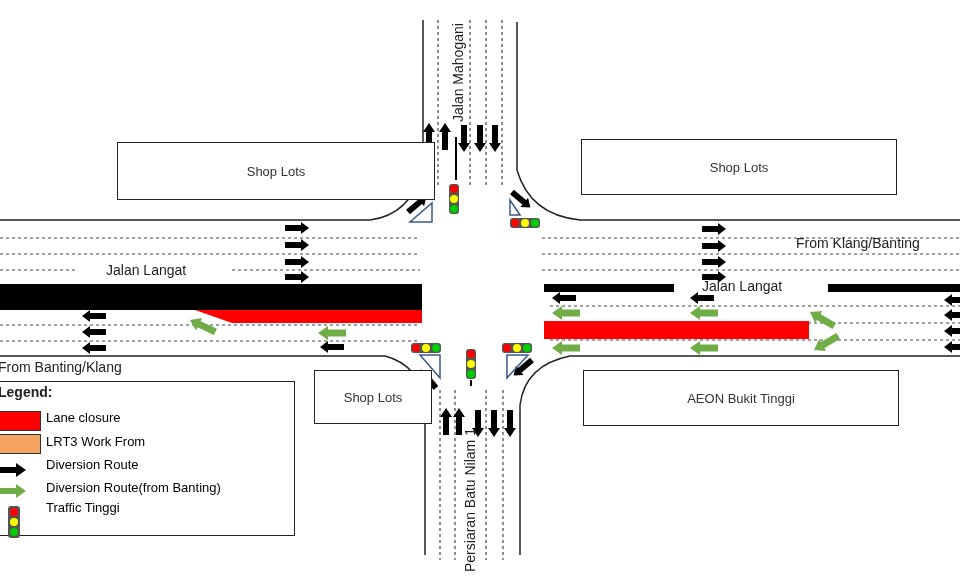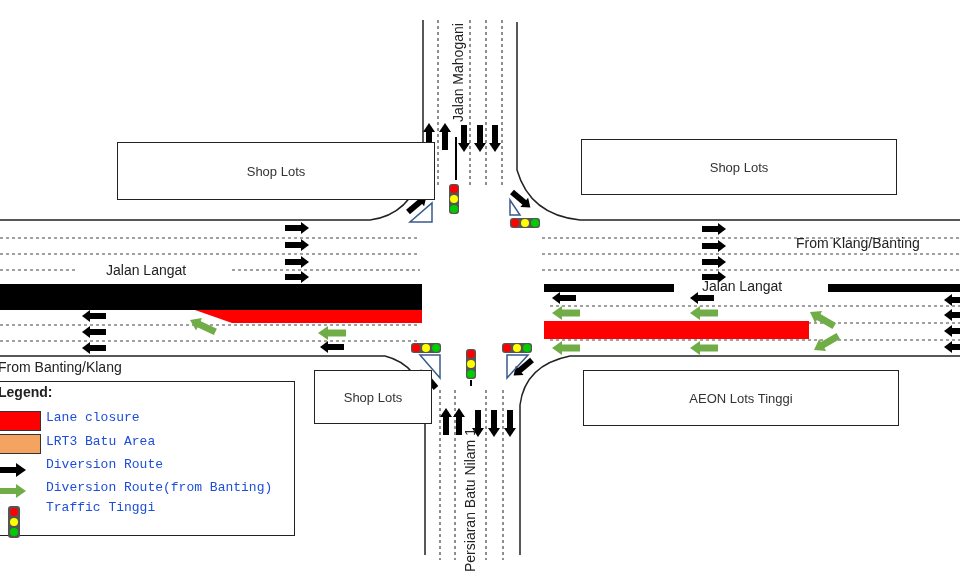--- a/index.html
+++ b/index.html
@@ -5,21 +5,21 @@
   html, body { margin: 0; padding: 0; background: #ffffff; }
   #stage { position: relative; width: 960px; height: 576px; overflow: hidden; background: #ffffff;
            font-family: "Liberation Sans", "DejaVu Sans", sans-serif; }
   svg#map { position: absolute; left: 0; top: 0; }
   .lbl { position: absolute; color: #222; white-space: nowrap; }
   .box { position: absolute; border: 1.5px solid #222; background: #fff; display: flex; align-items: center;
          justify-content: center; font-size: 13px; color: #333; box-sizing: border-box; margin-left: 36px; }
   .legend { position: absolute; left: -2px; top: 381px; width: 297px; height: 155px; border: 1.5px solid #222;
             border-left: none; box-sizing: border-box; background: #fff; }
   .legend-title { position: absolute; left: 0; top: 2px; font-weight: bold; font-size: 14px; color: #222; }
-  .legend-item { position: absolute; left: 0; font-size: 13px; color: #1d4ed8; font-family: Liberation Mono, monospace; }
+  .legend-item { position: absolute; left: 0; font-size: 13px; color: #000000; }
   .swatch { position: absolute; left: 0; }
   .vtext { position: absolute; transform-origin: left top; transform: rotate(-90deg); font-size: 14px; color: #222; white-space: nowrap; }
 </style>
 </head>
 <body>
 
 <div id="stage">
   <svg id="map" width="960" height="576" viewBox="0 0 960 576">
     <defs>
       <g id="arrowR">
@@ -175,35 +175,35 @@
       <use href="#tlH" x="411" y="348"></use>
       <use href="#tlV" x="471" y="349"></use>
       <use href="#tlH" x="502" y="348"></use>
     </g>
     <line x1="471" y1="380" x2="471" y2="386" stroke="#000" stroke-width="2"></line>
   </svg>
 
   <div class="box" style="left:81px;top:142px;width:318px;height:58px;">Shop Lots</div>
   <div class="box" style="left:545px;top:139px;width:316px;height:56px;">Shop Lots</div>
   <div class="box" style="left:278px;top:370px;width:118px;height:54px;">Shop Lots</div>
-  <div class="box" style="left:547px;top:370px;width:316px;height:56px;">AEON Lots Tinggi</div>
+  <div class="box" style="left:547px;top:370px;width:316px;height:56px;">AEON Bukit Tinggi</div>
 
   <div class="lbl" style="left:106px;top:262px;font-size:14px;">Jalan Langat</div>
   <div class="lbl" style="left:702px;top:278px;font-size:14px;">Jalan Langat</div>
   <div class="vtext" style="left:450px;top:122px;">Jalan Mahogani</div>
   <div class="vtext" style="left:462px;top:572px;">Persiaran Batu Nilam 1</div>
   <div class="lbl" style="left:-2px;top:359px;font-size:14px;">From Banting/Klang</div>
   <div class="lbl" style="left:796px;top:197px;font-size:14px;margin-top:38px;">From Klang/Banting</div>
 
   <div class="legend">
     <div class="legend-title">Legend:</div>
     <div class="swatch" style="left:0;top:29px;width:41px;height:18px;background:#ff0000;border:1px solid #333;"></div>
     <div class="legend-item" style="left:48px;top:28px;">Lane closure</div>
     <div class="swatch" style="left:0;top:52px;width:41px;height:18px;background:#f4a460;border:1px solid #333;"></div>
-    <div class="legend-item" style="left:48px;top:52px;">LRT3 Batu Area</div>
+    <div class="legend-item" style="left:48px;top:52px;">LRT3 Work From</div>
     <svg class="swatch" style="left:0;top:80px;" width="30" height="16">
       <rect x="0" y="5" width="20" height="6" fill="#000"></rect>
         <polygon points="18,1 28,8 18,15" fill="#000"></polygon>
     </svg>
     <div class="legend-item" style="left:48px;top:75px;">Diversion Route</div>
     <svg class="swatch" style="left:0;top:101px;" width="30" height="16">
       <rect x="0" y="5" width="20" height="6" fill="#70ad47"></rect>
         <polygon points="18,1 28,8 18,15" fill="#70ad47"></polygon>
     </svg>
     <div class="legend-item" style="left:48px;top:98px;">Diversion Route(from Banting)</div>

